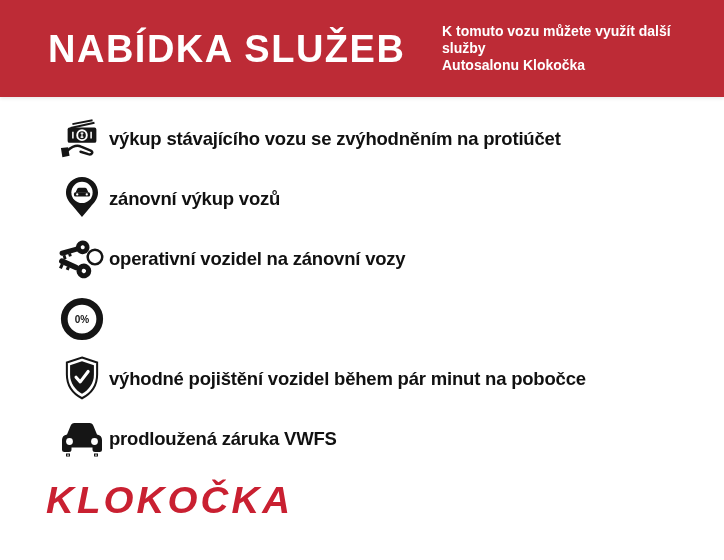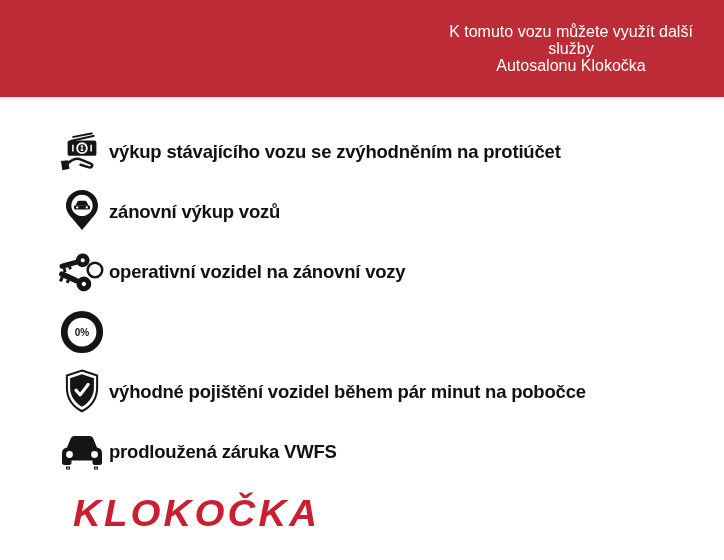--- a/index.html
+++ b/index.html
@@ -26,29 +26,29 @@
     font-size:38px;
     font-weight:700;
     letter-spacing:1.5px;
     white-space:nowrap;
     line-height:1;
   }
   .band .sub{
     margin-left:auto;
     width:258px;
     color:#ffffff;
-    font-size:16px;
-    font-weight:400;
+    font-size:14px;
+    font-weight:700;
     line-height:17px;
-    text-align:center;
+    text-align:left;
   }
   .band .sub span{display:block;}
   
   .services{
-    padding:25px 0 0 58px;
+    padding:12px 0 0 58px;
   }
   .row{
     height:60px;
     display:flex;
     align-items:center;
   }
   .ic{
     width:48px;
     height:52px;
     flex:0 0 48px;
@@ -60,41 +60,42 @@
   .lbl{
     margin-left:3px;
     color:#111111;
     font-size:18.5px;
     font-weight:700;
     letter-spacing:-0.2px;
     white-space:nowrap;
   }
   
   .footer{
-    padding:13px 0 0 73px;
+    padding:13px 0 0 46px;
   }
   .logo{
     display:inline-block;
     color:#C92031;
     font-size:37px;
     font-weight:700;
     font-style:italic;
     letter-spacing:3px;
     line-height:1;
     transform:scaleX(1.04);
     transform-origin:left center;
     white-space:nowrap;
   }
 </style>
 </head>
 <body>
 
 <div id="screen">
 
   <header class="band">
+    <h1>NABÍDKA SLUŽEB</h1>
     <div class="sub">
       <span>K tomuto vozu můžete využít další služby</span>
       <span>Autosalonu Klokočka</span>
     </div>
   </header>
 
   <main class="services">
 
     <div class="row">
       <span class="ic">

